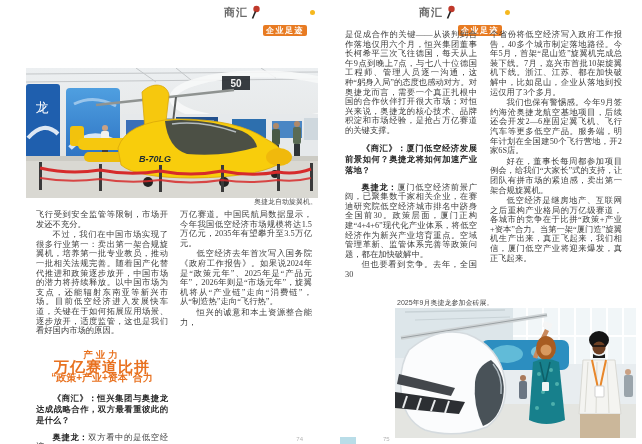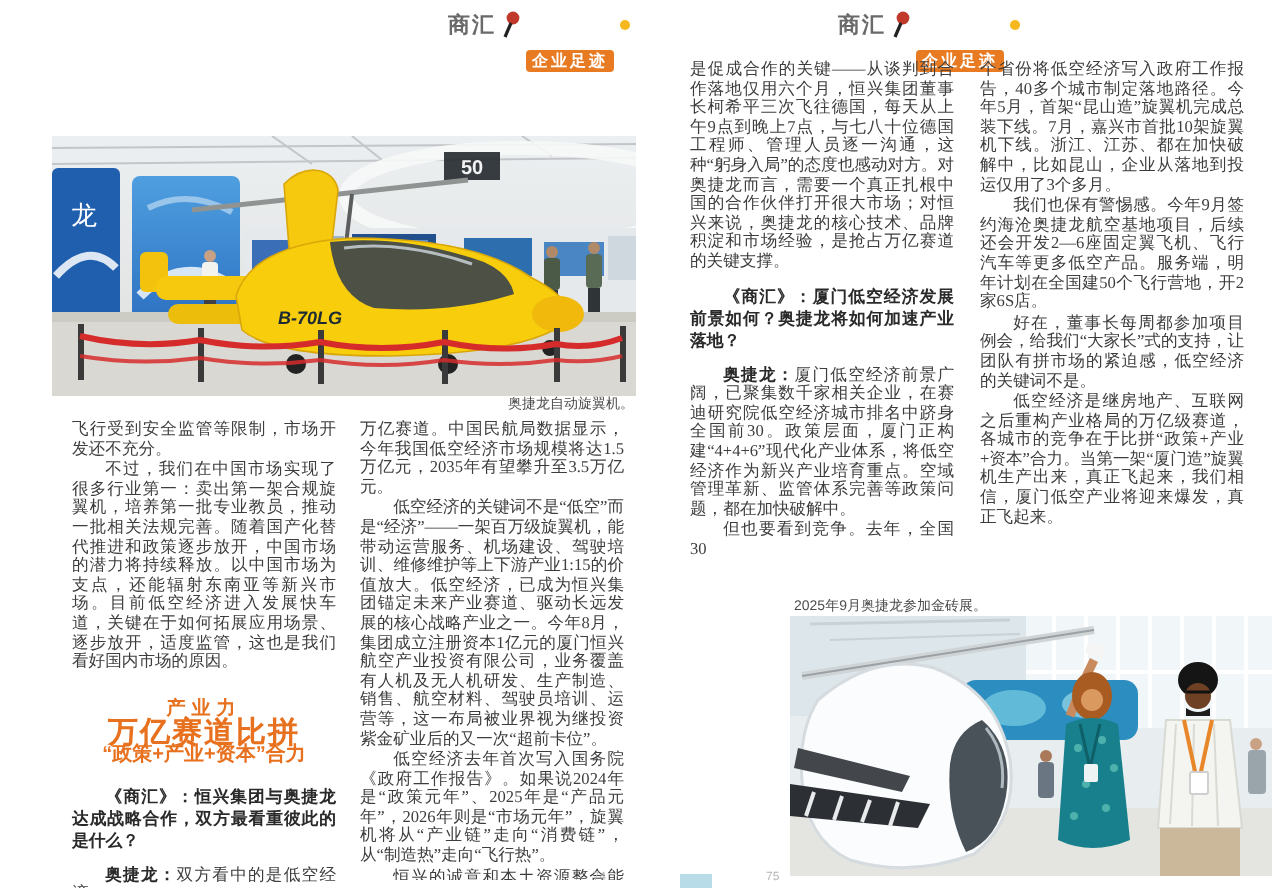--- a/index.html
+++ b/index.html
@@ -159,21 +159,20 @@
         <div class="sec-kicker">产业力</div>
         <div class="sec-line1">万亿赛道比拼</div>
         <div class="sec-line2">“政策+产业+资本”合力</div>
       </div>
       <p class="q"><span>《商汇》：</span><span>恒兴集团与奥捷龙达成战略合作，双方最看重彼此的是什么？</span></p>
       <p><span class="bold">奥捷龙：</span><span>双方看中的是低空经济</span></p>
     </div>
 
     <div class="col" style="left:180px;top:210px;height:230px;overflow:hidden;">
       <p class="noindent">万亿赛道。中国民航局数据显示，今年我国低空经济市场规模将达1.5万亿元，2035年有望攀升至3.5万亿元。</p>
-      <p>低空经济的关键词不是“低空”而是“经济”——一架百万级旋翼机，能带动运营服务、机场建设、驾驶培训、维修维护等上下游产业1:15的价值放大。低空经济，已成为恒兴集团锚定未来产业赛道、驱动长远发展的核心战略产业之一。今年8月，集团成立注册资本1亿元的厦门恒兴航空产业投资有限公司，业务覆盖有人机及无人机研发、生产制造、销售、航空材料、驾驶员培训、运营等，这一布局被业界视为继投资紫金矿业后的又一次“超前卡位”。</p>
       <p>低空经济去年首次写入国务院《政府工作报告》。如果说2024年是“政策元年”、2025年是“产品元年”，2026年则是“市场元年”，旋翼机将从“产业链”走向“消费链”，从“制造热”走向“飞行热”。</p>
       <p>恒兴的诚意和本土资源整合能力，</p>
     </div>
 
     <div class="pagenum" style="right:18px;top:436px;">74</div>
   </div>
 
   <div class="page" id="page-right">
 
     <div class="logo" style="left:54px;">
@@ -189,21 +188,21 @@
     <div class="col" style="left:24px;top:30px;">
       <p class="noindent">是促成合作的关键——从谈判到合作落地仅用六个月，恒兴集团董事长柯希平三次飞往德国，每天从上午9点到晚上7点，与七八十位德国工程师、管理人员逐一沟通，这种“躬身入局”的态度也感动对方。对奥捷龙而言，需要一个真正扎根中国的合作伙伴打开很大市场；对恒兴来说，奥捷龙的核心技术、品牌积淀和市场经验，是抢占万亿赛道的关键支撑。</p>
       <p class="q"><span>《商汇》：</span><span>厦门低空经济发展前景如何？奥捷龙将如何加速产业落地？</span></p>
       <p><span class="bold">奥捷龙：</span><span>厦门低空经济前景广阔，已聚集数千家相关企业，在赛迪研究院低空经济城市排名中跻身全国前30。政策层面，厦门正构建“4+4+6”现代化产业体系，将低空经济作为新兴产业培育重点。空域管理革新、监管体系完善等政策问题，都在加快破解中。</span></p>
       <p>但也要看到竞争。去年，全国30</p>
     </div>
 
     <div class="col" style="left:169px;top:30px;height:270px;overflow:hidden;">
       <p class="noindent">个省份将低空经济写入政府工作报告，40多个城市制定落地路径。今年5月，首架“昆山造”旋翼机完成总装下线。7月，嘉兴市首批10架旋翼机下线。浙江、江苏、都在加快破解中，比如昆山，企业从落地到投运仅用了3个多月。</p>
       <p>我们也保有警惕感。今年9月签约海沧奥捷龙航空基地项目，后续还会开发2—6座固定翼飞机、飞行汽车等更多低空产品。服务端，明年计划在全国建50个飞行营地，开2家6S店。</p>
-      <p>好在，董事长每周都参加项目例会，给我们“大家长”式的支持，让团队有拼市场的紧迫感，低空经济的关键词不是。</p>
+      <p>好在，董事长每周都参加项目例会，给我们“大家长”式的支持，让团队有拼市场的紧迫感，卖出第一架合规旋翼机。</p>
       <p>低空经济是继房地产、互联网之后重构产业格局的万亿级赛道，各城市的竞争在于比拼“政策+产业+资本”合力。当第一架“厦门造”旋翼机生产出来，真正飞起来，我们相信，厦门低空产业将迎来爆发，真正飞起来。</p>
     </div>
 
     <div class="caption" style="left:76px;top:298px;">2025年9月奥捷龙参加金砖展。</div>
 
     <svg class="photo" style="left:74px;top:308px;" width="241" height="130" viewBox="0 0 241 130">
       <rect width="241" height="130" fill="#e8edf0"></rect>
 
       <g>
         <rect x="118" y="0" width="123" height="56" fill="#f1f6f8"></rect>

